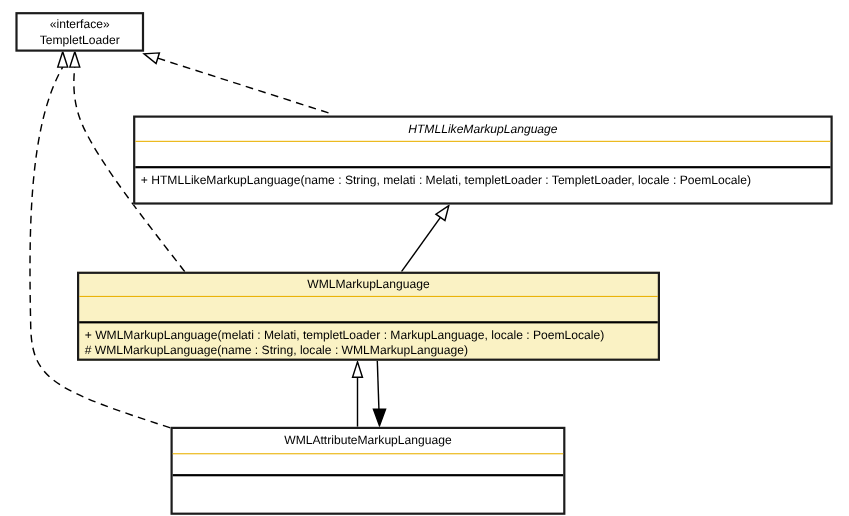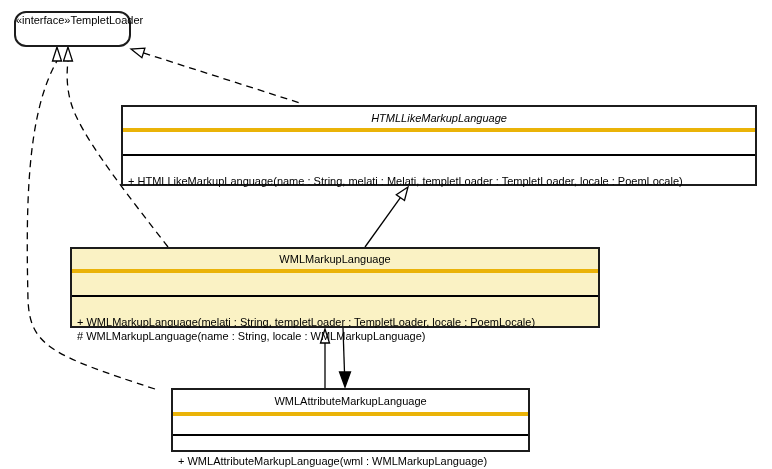--- a/index.html
+++ b/index.html
@@ -6,27 +6,27 @@
   .diagram {
     position:relative; width:772px; height:469px; background:#ffffff;
     font-family:"Liberation Sans", sans-serif; color:#000; overflow:hidden;
   }
   .edges { position:absolute; left:0; top:0; width:772px; height:469px; pointer-events:none; }
   .classbox {
     position:absolute; box-sizing:border-box; background:#ffffff;
     border:2px solid #1c1c1c; font-size:11px; color:#000;
   }
   .classbox .title {
-    text-align:center; border-bottom:4px solid #eab308; overflow:hidden;
+    text-align:center; border-bottom:1px solid #eab308; overflow:hidden;
     display:flex; flex-direction:column; justify-content:center;
   }
   .classbox .title.abstract { font-style:italic; }
   .classbox .attrs { border-bottom:2px solid #000; }
-  .classbox .methods { padding:18px 5px; line-height:14px; white-space:nowrap; }
-  .iface-box { display:flex; flex-direction:row; justify-content:space-between; text-align:center; line-height:15px;border-radius:12px; }
+  .classbox .methods { padding:4px 5px; line-height:14px; white-space:nowrap; }
+  .iface-box { display:flex; flex-direction:column; justify-content:flex-end; text-align:center; line-height:15px; }
   .hl { background:#faf2c4; }
   .edge-dashed { fill:none; stroke:#000; stroke-width:1.3; stroke-dasharray:7,5; }
   .edge-solid  { fill:none; stroke:#000; stroke-width:1.3; }
   .head-hollow { fill:#ffffff; stroke:#000; stroke-width:1.3; }
   .head-filled { fill:#000000; stroke:#000; stroke-width:1.3; }
 </style>
 </head>
 <body>
 
 <div class="diagram">
@@ -62,26 +62,23 @@
     <div class="attrs" style="height:22px;"></div>
     <div class="methods">
       <div>+ HTMLLikeMarkupLanguage(name : String, melati : Melati, templetLoader : TempletLoader, locale : PoemLocale)</div>
     </div>
   </div>
 
   <div class="classbox hl" style="left:70px; top:247px; width:530px; height:81px;">
     <div class="title" style="height:20px;">WMLMarkupLanguage</div>
     <div class="attrs" style="height:22px;"></div>
     <div class="methods">
-      <div>+ WMLMarkupLanguage(melati : String, templetLoader : TempletLoader, locale : PoemLocale)</div>
+      <div>+ WMLMarkupLanguage(melati : Melati, templetLoader : MarkupLanguage, locale : PoemLocale)</div>
       <div># WMLMarkupLanguage(name : String, locale : WMLMarkupLanguage)</div>
     </div>
   </div>
 
-  <div class="classbox" style="left:171px; top:388px; width:359px; height:64px;">
+  <div class="classbox" style="left:155px; top:388px; width:359px; height:80px;">
     <div class="title" style="height:22px;">WMLAttributeMarkupLanguage</div>
     <div class="attrs" style="height:18px;"></div>
-    <div class="methods">
-      <div>+ WMLAttributeMarkupLanguage(wml : WMLMarkupLanguage)</div>
-    </div>
   </div>
 
 </div>
 
 </body></html>

